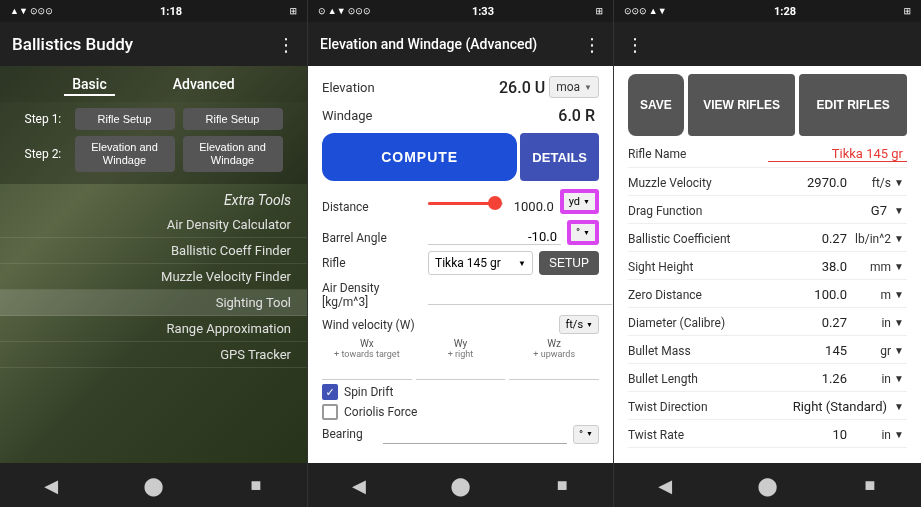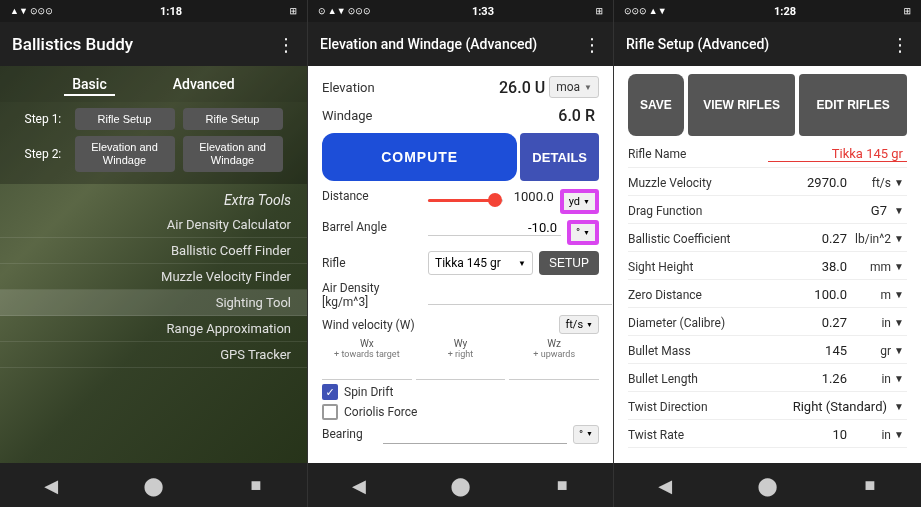--- a/index.html
+++ b/index.html
@@ -230,21 +230,21 @@
       color: #fff;
       border: none;
       border-radius: 4px;
       padding: 8px 12px;
       font-size: 13px;
       font-weight: bold;
       cursor: pointer;
     }
     .p2-input-row {
       display: flex;
-      align-items: flex-start;
+      align-items: flex-end;
       margin-bottom: 6px;
       gap: 6px;
     }
     .p2-input-label {
       color: #333;
       font-size: 12px;
       width: 100px;
       flex-shrink: 0;
     }
     .p2-slider-container {
@@ -705,21 +705,20 @@
   </div>
 </div>
 
 <div class="phone phone-3">
   <div class="status-bar">
     <span class="status-icons">⊙⊙⊙ ▲▼</span>
     <span class="time">1:28</span>
     <span class="status-icons">⊞</span>
   </div>
   <div class="app-bar">
-    <span class="app-bar-title" style="font-size:14px;">Rifle Setup (Advanced)</span>
     <span class="more-icon">⋮</span>
   </div>
   <div class="content">
     <div class="p3-content">
       <div class="p3-btn-row">
         <button class="p3-save-btn">SAVE</button>
         <button class="p3-view-btn">VIEW RIFLES</button>
         <button class="p3-edit-btn">EDIT RIFLES</button>
       </div>
 

